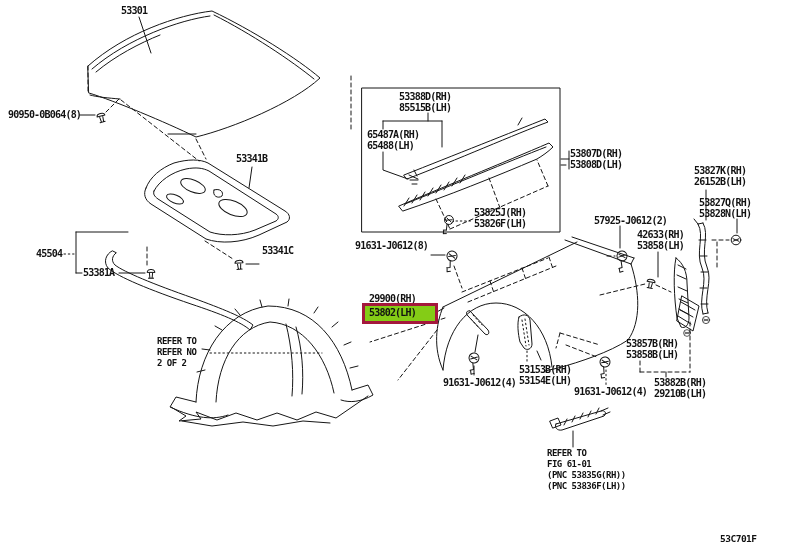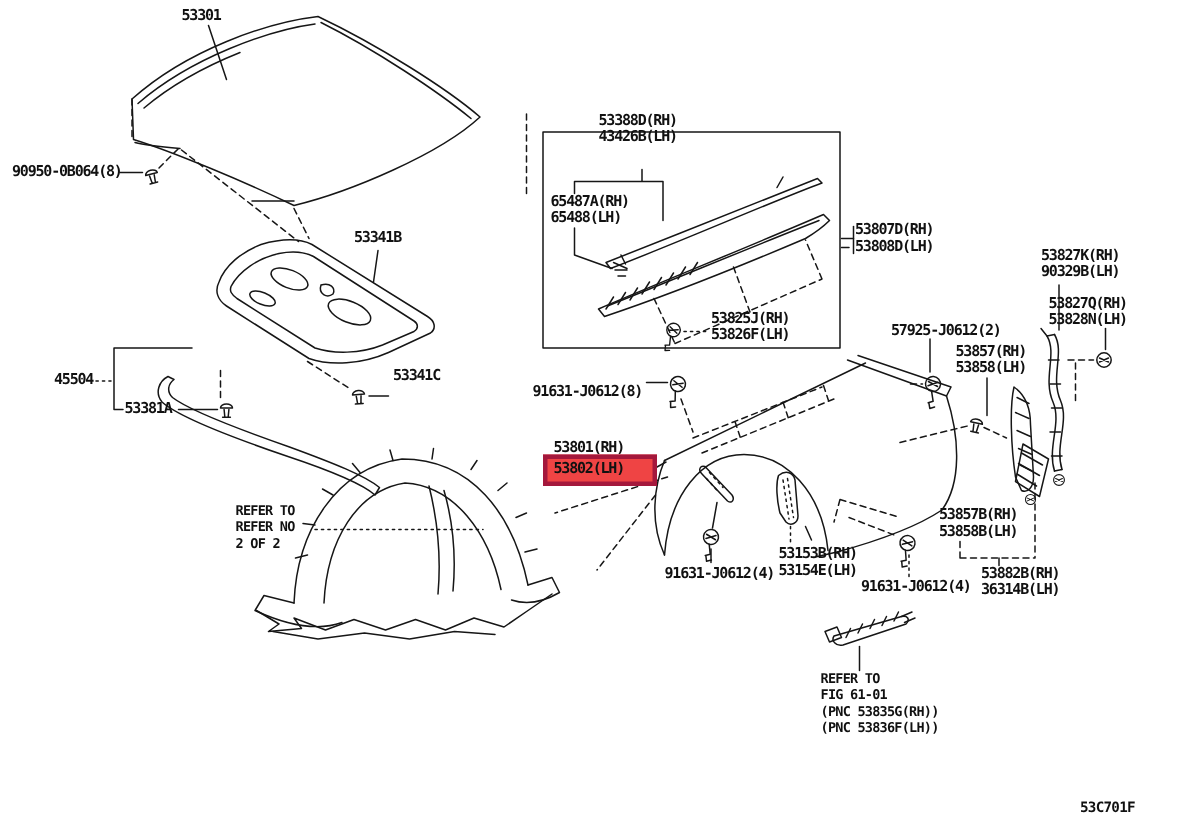--- a/index.html
+++ b/index.html
@@ -11,21 +11,21 @@
   #lineart .dash{stroke-dasharray:4 3;}
   #lineart .dot{stroke-dasharray:1.5 2.8;}
   #lineart .fillw{fill:#fff;}
   .pn{position:absolute;font:700 10px/10.5px "DejaVu Sans Mono",monospace;
       letter-spacing:-0.8px;color:#111;white-space:nowrap;}
   .note{position:absolute;font:700 9px/11px "DejaVu Sans Mono",monospace;
       letter-spacing:-0.5px;color:#111;white-space:nowrap;}
   .code{position:absolute;font:700 9.5px/10px "DejaVu Sans Mono",monospace;
       letter-spacing:-0.5px;color:#111;}
   #hl-box{position:absolute;left:362px;top:303px;width:66px;height:15px;
-      border:3px solid #A4183C;display:flex;align-items:center;padding-left:4px;background:#ef4444;}
+      border:3px solid #A4183C;display:flex;align-items:center;padding-left:4px;background:#84cc16;}
   #hl-box .pn{position:static;}
 </style>
 </head>
 <body>
 
 <div id="canvas">
 
   <svg id="lineart" width="796" height="549" viewBox="0 0 796 549">
     <defs>
       <g id="bolt">
@@ -174,76 +174,76 @@
     </g>
   </svg>
 
   <div class="pn" style="left:121px;top:6px">53301</div>
   <div class="pn" style="left:8px;top:110px">90950-0B064(8)</div>
   <div class="pn" style="left:236px;top:154px">53341B</div>
   <div class="pn" style="left:36px;top:249px">45504</div>
   <div class="pn" style="left:83px;top:268px">53381A</div>
   <div class="pn" style="left:262px;top:246px">53341C</div>
 
-  <div class="pn" style="left:399px;top:76px">
+  <div class="pn" style="left:399px;top:92px">
     <div>53388D(RH)</div>
-    <div>43426B(LH)</div>
+    <div>85515B(LH)</div>
   </div>
   <div class="pn" style="left:367px;top:130px">
     <div>65487A(RH)</div>
     <div>65488(LH)</div>
   </div>
   <div class="pn" style="left:474px;top:208px">
     <div>53825J(RH)</div>
     <div>53826F(LH)</div>
   </div>
   <div class="pn" style="left:570px;top:149px">
     <div>53807D(RH)</div>
     <div>53808D(LH)</div>
   </div>
 
-  <div class="pn" style="left:355px;top:257px">91631-J0612(8)</div>
-  <div class="pn" style="left:369px;top:294px">53801(RH)</div>
+  <div class="pn" style="left:355px;top:241px">91631-J0612(8)</div>
+  <div class="pn" style="left:369px;top:294px">29900(RH)</div>
   <div id="hl-box" style="border-color: rgb(164, 24, 60);">
     <span class="pn">53802(LH)</span>
   </div>
 
   <div class="note" style="left:157px;top:336px">
     <div>REFER TO</div>
     <div>REFER NO</div>
     <div>2 OF 2</div>
   </div>
 
   <div class="pn" style="left:443px;top:378px">91631-J0612(4)</div>
   <div class="pn" style="left:519px;top:365px">
     <div>53153B(RH)</div>
     <div>53154E(LH)</div>
   </div>
   <div class="pn" style="left:574px;top:387px">91631-J0612(4)</div>
   <div class="pn" style="left:594px;top:216px">57925-J0612(2)</div>
 
   <div class="pn" style="left:637px;top:230px">
-    <div>53857(RH)</div>
+    <div>42633(RH)</div>
     <div>53858(LH)</div>
   </div>
   <div class="pn" style="left:694px;top:166px">
     <div>53827K(RH)</div>
-    <div>90329B(LH)</div>
+    <div>26152B(LH)</div>
   </div>
   <div class="pn" style="left:699px;top:198px">
     <div>53827Q(RH)</div>
     <div>53828N(LH)</div>
   </div>
   <div class="pn" style="left:626px;top:339px">
     <div>53857B(RH)</div>
     <div>53858B(LH)</div>
   </div>
   <div class="pn" style="left:654px;top:378px">
     <div>53882B(RH)</div>
-    <div>36314B(LH)</div>
+    <div>29210B(LH)</div>
   </div>
 
   <div class="note" style="left:547px;top:448px">
     <div>REFER TO</div>
     <div>FIG 61-01</div>
     <div>(PNC 53835G(RH))</div>
     <div>(PNC 53836F(LH))</div>
   </div>
 
   <div class="code" style="left:720px;top:534px">53C701F</div>

